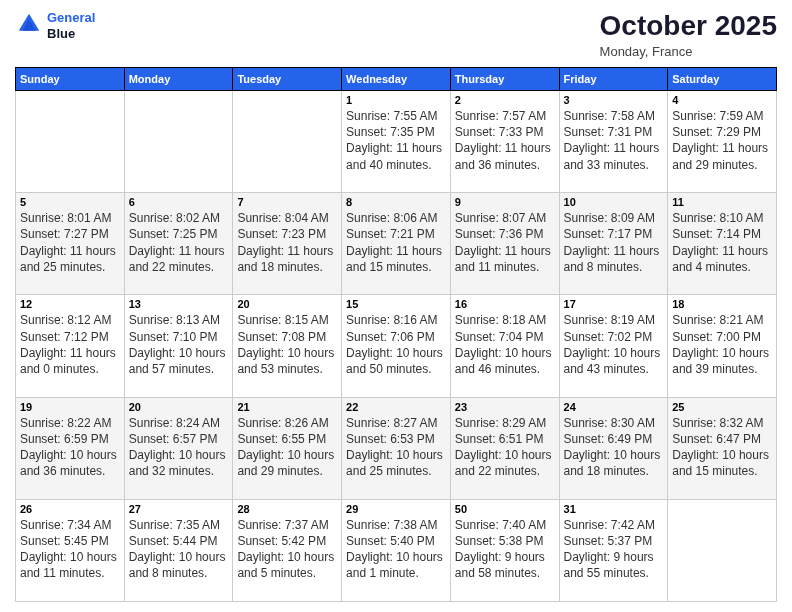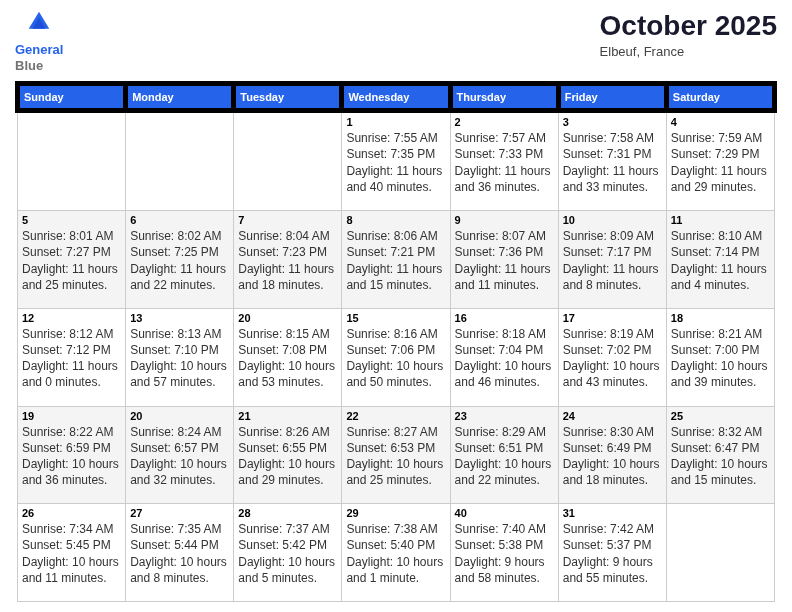--- a/index.html
+++ b/index.html
@@ -20,21 +20,20 @@
     .header {
       display: flex;
       justify-content: space-between;
       align-items: flex-start;
       margin-bottom: 8px;
     }
     .logo {
       display: flex;
       align-items: center;
       gap: 4px;
-      flex-direction: column;
     }
     .logo-text {
       font-size: 13px;
       font-weight: bold;
       color: #1a1a2e;
       line-height: 1.2;
     }
     .logo-text span {
       color: #2563eb;
     }
@@ -61,21 +60,21 @@
       width: 100%;
       table-layout: fixed;
     }
     .calendar th {
       background: #2563eb;
       color: #fff;
       font-size: 11px;
       font-weight: bold;
       padding: 5px 4px;
       text-align: left;
-      border: 5px solid #000000;
+      border: 1px solid #000000;
     }
     .calendar td {
       border: 1px solid #ccc;
       vertical-align: top;
       padding: 3px 4px;
       font-size: 9px;
       color: #333;
       width: calc(100% / 7);
       height: 82px;
     }
@@ -108,26 +107,26 @@
 
 <div class="page">
   <div class="header">
     <div class="logo">
       <svg class="logo-icon" viewBox="0 0 30 30">
         <polygon points="15,2 26,20 4,20" fill="#2563eb"></polygon>
         <polygon points="15,8 22,20 8,20" fill="#1d4ed8"></polygon>
       </svg>
       <div class="logo-text">
         <div><span>General</span></div>
-        <div><span style="color:#737373">Blue</span></div>
+        <div><span style="color:#0f172a">Blue</span></div>
       </div>
     </div>
     <div class="title-block">
       <div class="month-title">October 2025</div>
-      <div class="location">Elbeuf, France</div>
+      <div class="location">Monday, France</div>
     </div>
   </div>
 
   <table class="calendar">
     <thead>
       <tr>
       <th>Sunday</th>
           <th>Monday</th>
           <th>Tuesday</th>
           <th>Wednesday</th>
@@ -346,21 +345,21 @@
 and 5 minutes.</div>
           </td>
           <td>
             <div class="day-number">29</div>
             <div class="day-info" style="white-space: pre-line;">Sunrise: 7:38 AM
 Sunset: 5:40 PM
 Daylight: 10 hours
 and 1 minute.</div>
           </td>
           <td>
-            <div class="day-number">40</div>
+            <div class="day-number">50</div>
             <div class="day-info" style="white-space: pre-line;">Sunrise: 7:40 AM
 Sunset: 5:38 PM
 Daylight: 9 hours
 and 58 minutes.</div>
           </td>
           <td>
             <div class="day-number">31</div>
             <div class="day-info" style="white-space: pre-line;">Sunrise: 7:42 AM
 Sunset: 5:37 PM
 Daylight: 9 hours

